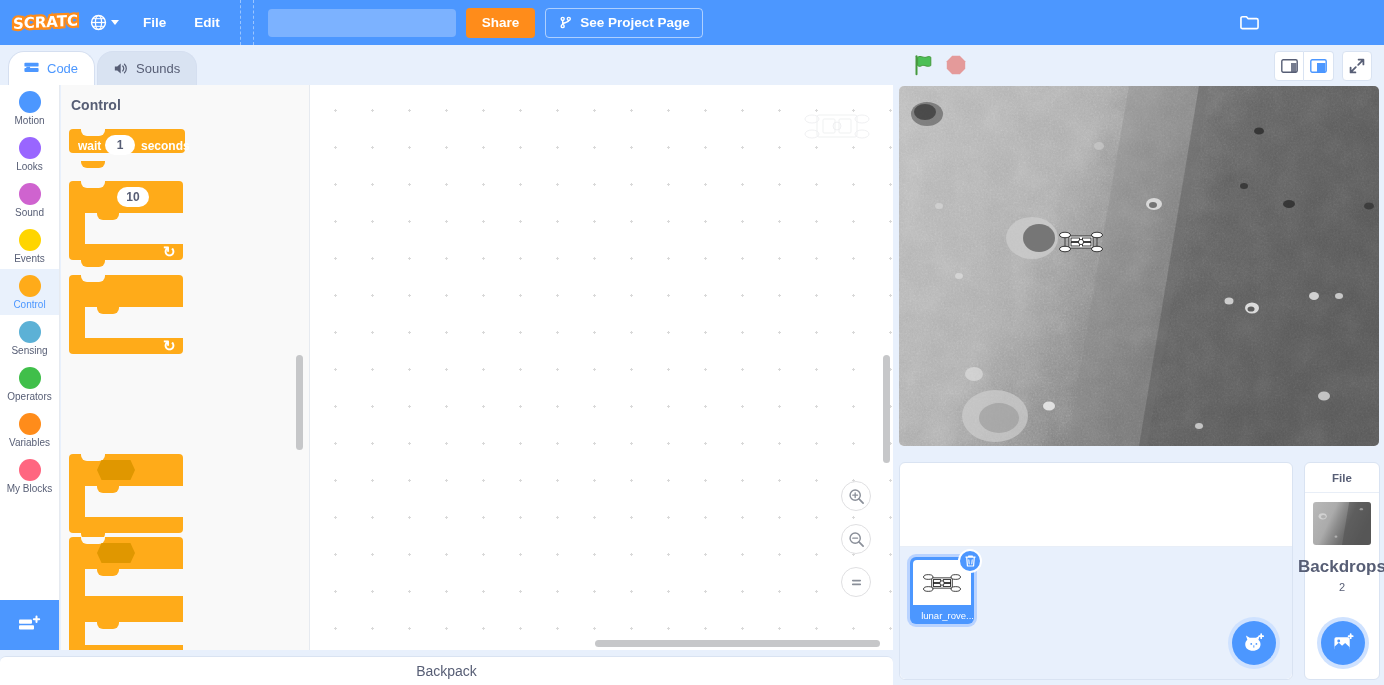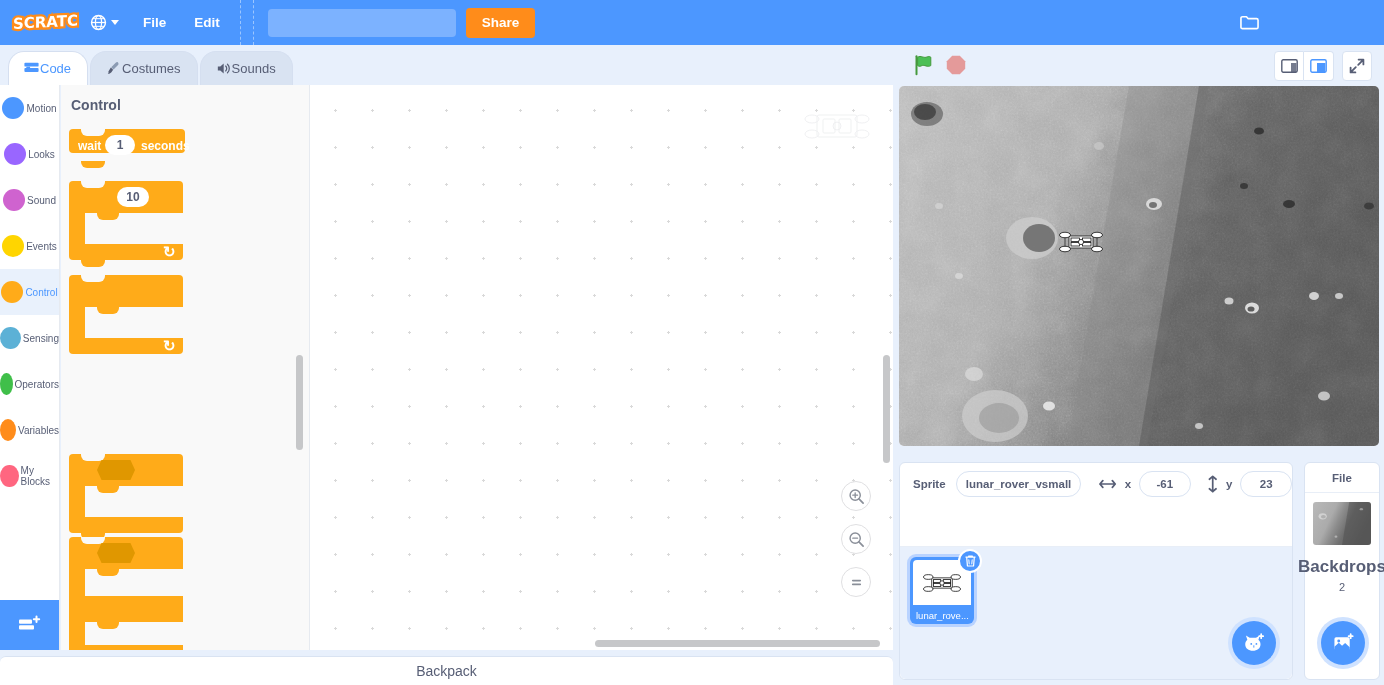--- a/index.html
+++ b/index.html
@@ -72,21 +72,21 @@
   .folder-ico { position: absolute; right: 124px; top: 13px; width: 21px; height: 19px; cursor:pointer; }
 
   
   .tabbar {
     position: absolute; left: 0; top: 45px; width: 893px; height: 40px;
     background: #e8f0fc;
     display: flex; align-items: flex-end; padding-left: 8px;
   }
   .tab {
     height: 34px; padding: 0 16px 0 14px;
-    display: flex; align-items: center; 
+    display: flex; align-items: center; gap: 7px;
     background: #d9e3f2; border-radius: 16px 16px 0 0;
     font-size: 13px; color: #575e75; cursor: pointer;
     border: 1px solid #d5dff0; border-bottom: none;
     margin-right: 2px;
   }
   .tab.active { background: #fff; color: #4c97ff; font-weight: normal; }
   .tab-ico { width: 17px; height: 17px; display:block; }
 
   
   .stagehdr {
@@ -108,21 +108,21 @@
   .ss-btn:nth-child(2) { border-radius: 0 4px 4px 0; border-left:none; }
   .ss-btn.sep { margin-left: 8px; border-radius: 4px; }
 
   
   .cat-rail {
     position: absolute; left: 0; top: 85px; width: 60px; height: 565px;
     background: #fff; border-right: 1px solid #e6eaf0;
     overflow: hidden;
   }
   .cat {
-    height: 46px; display:flex; flex-direction:row;
+    height: 46px; display:flex; flex-direction:column;
     align-items:center; justify-content:center; gap: 2px; cursor:pointer;
   }
   .cat.sel { background: #e9f1fc; }
   .cat-dot { width: 22px; height: 22px; border-radius: 50%; }
   .cat-label { font-size: 10px; color: #575e75; }
   .cat.sel .cat-label { color: #4c97ff; }
   .ext-btn {
     position: absolute; left: 0; bottom: 0; width: 60px; height: 50px;
     background: #4c97ff; display:flex; align-items:center; justify-content:center;
     cursor:pointer;
@@ -241,21 +241,21 @@
     position:absolute; left: 10px; top: 10px; width: 64px; height: 67px;
     background: #4c97ff; border-radius: 6px; cursor:pointer;
     box-shadow: 0 0 0 3px #b9d3ff;
   }
   .sprite-thumb {
     position:absolute; left:3px; top:3px; width: 58px; height: 45px;
     background:#fff; border-radius: 4px 4px 0 0;
     display:flex; align-items:center; justify-content:center;
   }
   .sprite-name {
-    position:absolute; left:6px; right:0; bottom: 3px; text-align:left;
+    position:absolute; left:6px; right:0; bottom: 3px; text-align:right;
     color:#fff; font-size: 9.5px; white-space:nowrap; overflow:hidden;
   }
   .del-badge {
     position:absolute; right: -8px; top: -8px; width: 24px; height: 24px;
     background: #4c97ff; border-radius: 50%;
     display:flex; align-items:center; justify-content:center;
     border: 2px solid #fff; cursor:pointer;
   }
   .add-sprite {
     position:absolute; right: 16px; bottom: 14px;
@@ -315,41 +315,40 @@
 
   <div class="menu-sep"></div>
 
 
   <div class="menu-sep"></div>
 
   <input class="proj-name" type="text" value="" placeholder="" style="">
 
   <button class="share-btn">Share</button>
 
+  <button class="proj-page-btn">
+    <svg width="15" height="15" viewBox="0 0 16 16">
+      <path d="M5 2.5a1.6 1.6 0 1 0 0 3.2 1.6 1.6 0 0 0 0-3.2zM5 5.7v4.6M5 10.3a1.6 1.6 0 1 0 0 3.2 1.6 1.6 0 0 0 0-3.2zM11.5 2.5a1.6 1.6 0 1 0 0 3.2 1.6 1.6 0 0 0 0-3.2zM11.5 5.7c0 3-6.5 1.6-6.5 4.6" fill="none" stroke="#fff" stroke-width="1.5" stroke-linecap="round"></path>
+    </svg>
+    <span>See Project Page</span>
+  </button>
 
   <svg class="folder-ico" viewBox="0 0 22 20">
     <path d="M2 5.5a1.6 1.6 0 0 1 1.6-1.6h4.2l1.6 2h9a1.6 1.6 0 0 1 1.6 1.6v7.4a1.6 1.6 0 0 1-1.6 1.6H3.6A1.6 1.6 0 0 1 2 14.9z" fill="none" stroke="#fff" stroke-width="1.7" stroke-linejoin="round"></path>
   </svg>
 </div>
 
 <div class="tabbar">
   <div class="tab active">
     <svg class="tab-ico" viewBox="0 0 18 18">
       <rect x="1.5" y="3" width="15" height="4" rx="1" fill="#4c97ff"></rect>
       <rect x="1.5" y="8.6" width="15" height="4" rx="1" fill="#4c97ff"></rect>
       <rect x="3.5" y="7" width="4" height="1.8" fill="#4c97ff"></rect>
     </svg>
     <span>Code</span>
-  </div>
-  <div class="tab">
-    <svg class="tab-ico" viewBox="0 0 18 18">
-      <path d="M13.5 2.3c1 1 1 2.2.3 3L9 10l-2.4-2.4 4.7-4.8c.8-.8 2-.8 2.2-.5z" fill="#8b9bb3"></path>
-      <path d="M6.2 8l2.4 2.4-1.8 2.6c-.8 1.1-2.6 1.9-3.9 1.5.9-.7 1-1.6.7-2.4z" fill="#575e75"></path>
-    </svg>
-    <span>Costumes</span>
   </div>
   <div class="tab">
     <svg class="tab-ico" viewBox="0 0 18 18">
       <path d="M3 6.8h2.6L9.2 3.8v10.4L5.6 11.2H3z" fill="#575e75"></path>
       <path d="M11.3 6.4a3.6 3.6 0 0 1 0 5.2M13.2 4.5a6.2 6.2 0 0 1 0 9" fill="none" stroke="#575e75" stroke-width="1.3" stroke-linecap="round"></path>
     </svg>
     <span>Sounds</span>
   </div>
 </div>
 
@@ -607,36 +606,20 @@
       <circle cx="46" cy="28" r="5.2"></circle>
     </g>
     <g stroke="#111" stroke-width="1.3">
       <line x1="14" y1="19" x2="14" y2="37"></line>
       <line x1="78" y1="19" x2="78" y2="37"></line>
     </g>
   </svg>
 </div>
 
 <div class="sprite-panel">
-  <div class="sp-row" style="padding-left:13px; height:42px;">
-    <span class="sp-lbl">Sprite</span>
-    <div class="sp-field" style="margin-left:10px; width:132px;">lunar_rover_vsmall</div>
-
-    <svg width="18" height="12" viewBox="0 0 18 12" style="margin-left:18px;">
-      <path d="M1 6h16M4 2.5L1 6l3 3.5M14 2.5L17 6l-3 3.5" fill="none" stroke="#575e75" stroke-width="1.8" stroke-linecap="round" stroke-linejoin="round"></path>
-    </svg>
-    <span class="sp-lbl" style="margin-left:8px;">x</span>
-    <div class="sp-field" style="margin-left:8px; width:54px;">-61</div>
-
-    <svg width="12" height="18" viewBox="0 0 12 18" style="margin-left:16px;">
-      <path d="M6 1v16M2.5 4L6 1l3.5 3M2.5 14L6 17l3.5-3" fill="none" stroke="#575e75" stroke-width="1.8" stroke-linecap="round" stroke-linejoin="round"></path>
-    </svg>
-    <span class="sp-lbl" style="margin-left:8px;">y</span>
-    <div class="sp-field" style="margin-left:8px; width:54px;">23</div>
-  </div>
 
 
   <div class="sp-divider"></div>
 
   <div class="sprite-list">
     <div class="sprite-card">
       <div class="sprite-thumb">
         <svg width="42" height="24" viewBox="0 0 92 56">
           <g stroke="#222" stroke-width="2" fill="#fff">
             <rect x="22" y="16" width="48" height="24" rx="1"></rect>

